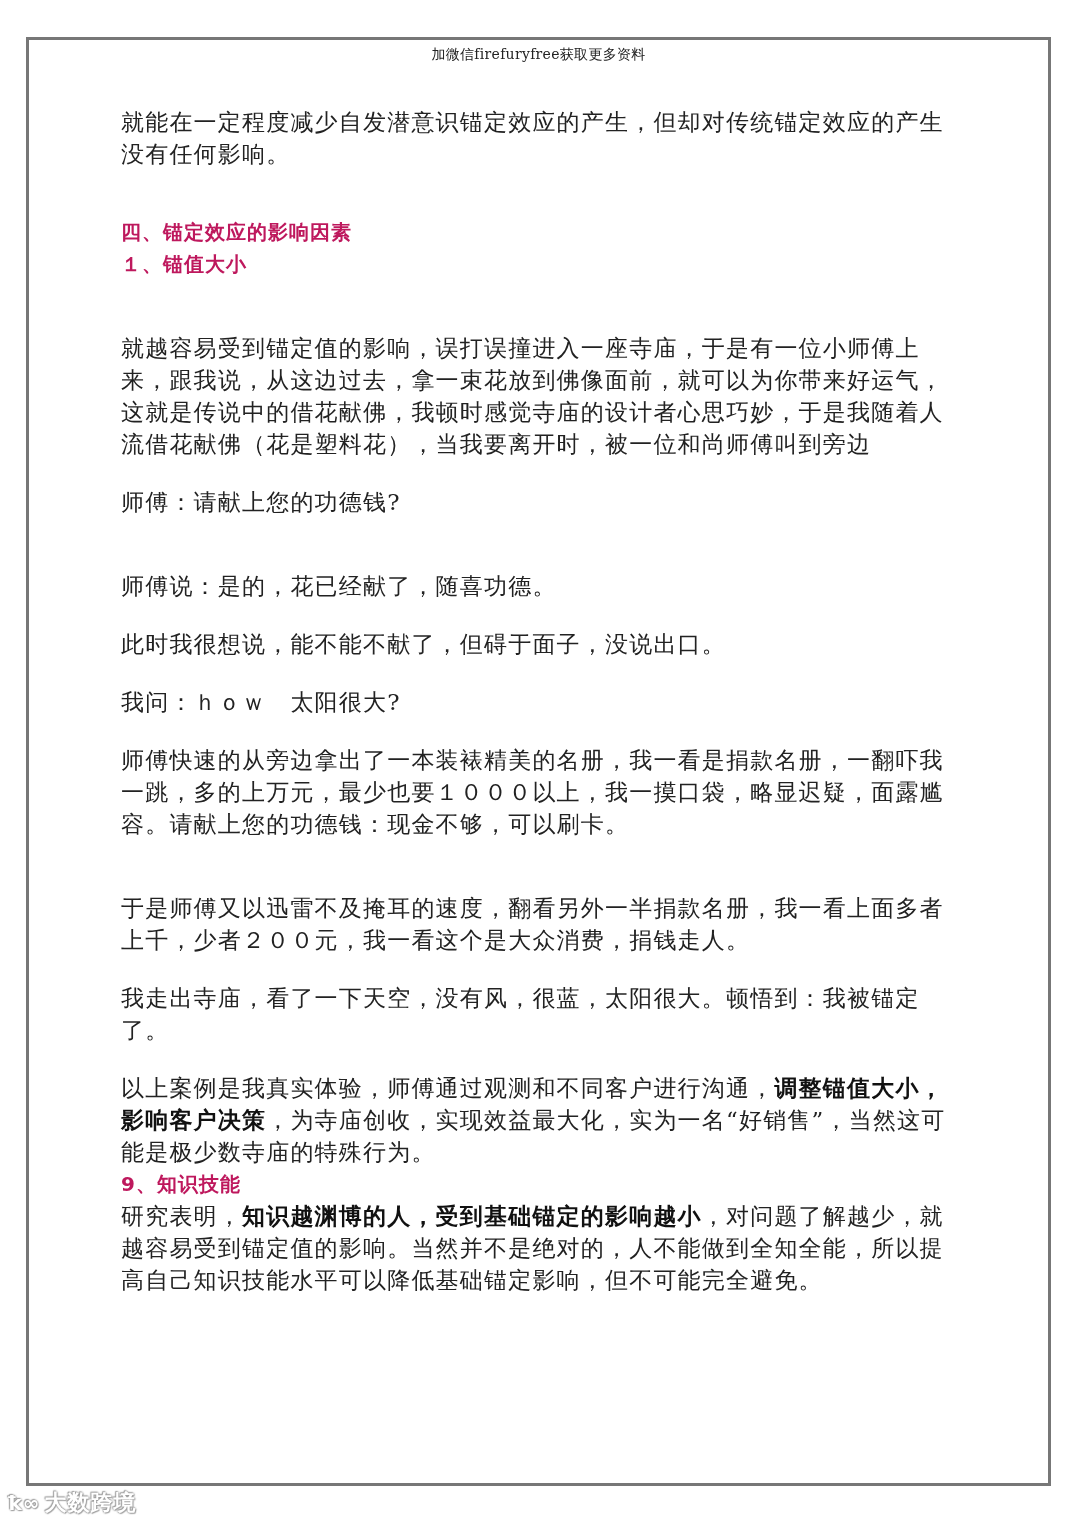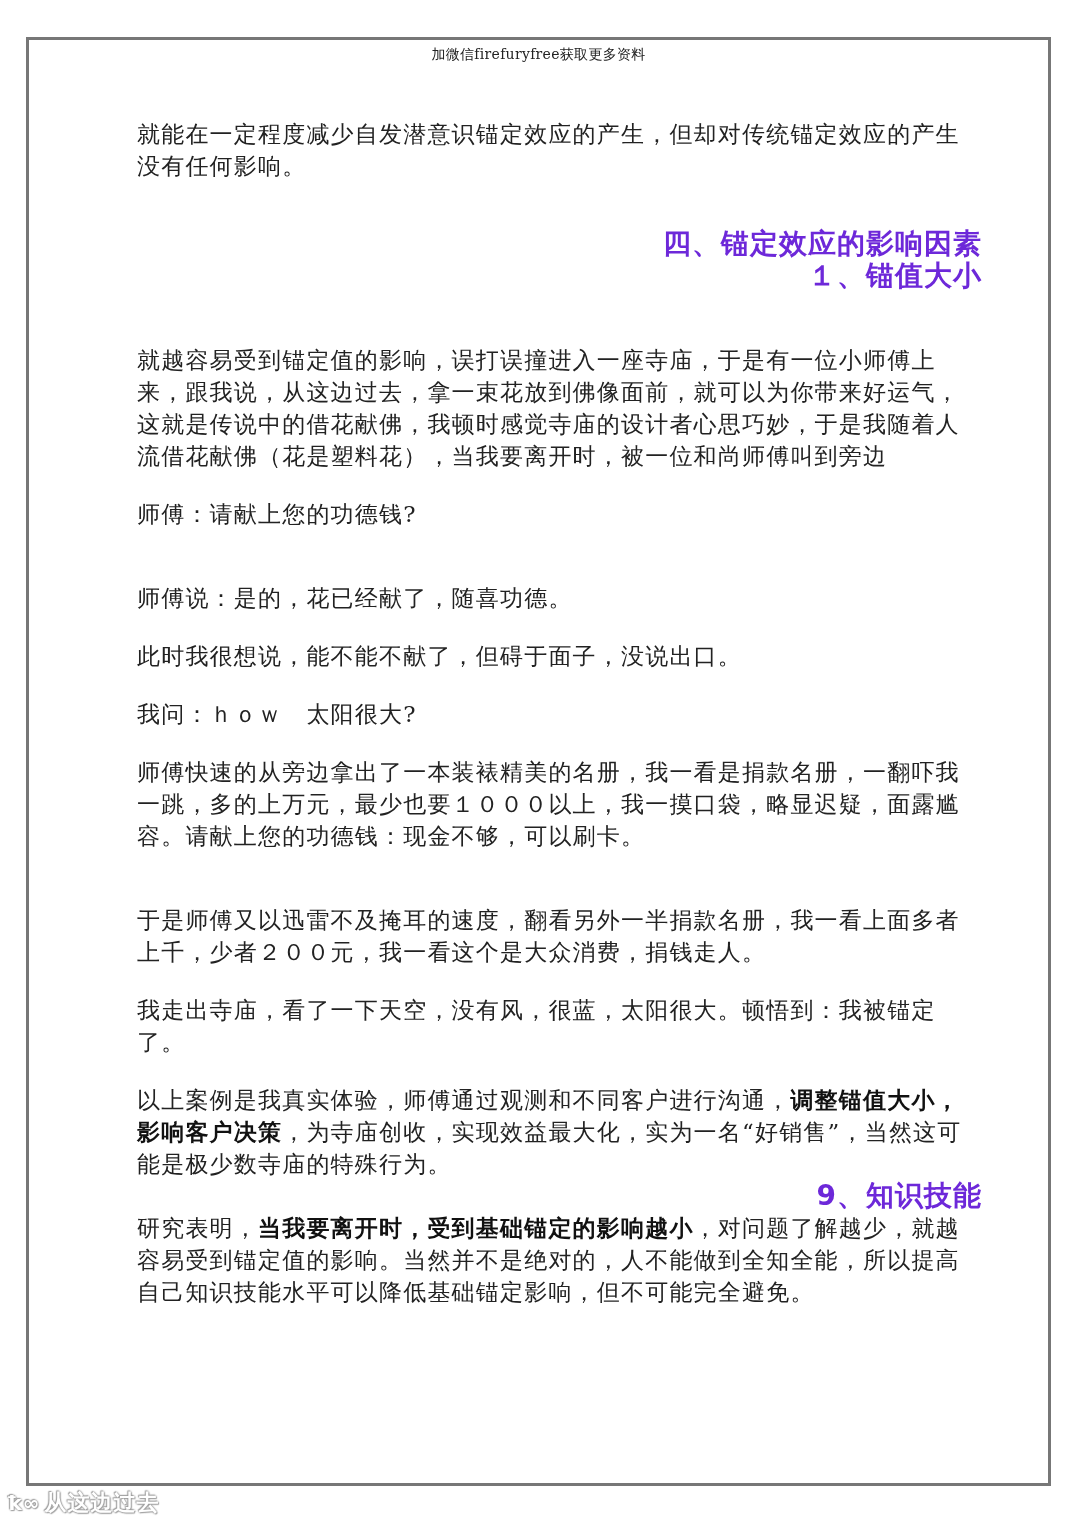--- a/index.html
+++ b/index.html
@@ -2,24 +2,24 @@
 <html><head>
 <meta charset="utf-8">
 <style>
   html, body { margin: 0; padding: 0; background: #ffffff; }
   body { width: 1080px; height: 1526px; position: relative; overflow: hidden;
          font-family: "DejaVu Serif", "Liberation Serif", serif; color: #1a1a1a; }
   .page-frame { position: absolute; left: 26px; top: 37px; width: 1019px; height: 1443px;
                 border: 3px solid #777777; box-sizing: content-box; background: #fff; }
   .header-note { position: absolute; top: 6px; left: 0; right: 0; text-align: center;
                  font-size: 14px; color: #222; letter-spacing: 0.3px; }
-  .content { position: absolute; left: 92px; top: 78px; width: 845px; margin-left: 16px; }
+  .content { position: absolute; left: 92px; top: 66px; width: 845px; }
   .p { font-size: 23px; line-height: 32px; margin: 0; letter-spacing: 1.2px; color: #222; }
   .h { font-family: "DejaVu Sans", "Liberation Sans", sans-serif; font-weight: bold;
-       font-size: 28px; line-height: 32px; margin: 0; color: #6d28d9; letter-spacing: 1px; text-align: right; }
+       font-size: 20px; line-height: 32px; margin: 0; color: #be185d; letter-spacing: 1px; }
   .b { font-family: "DejaVu Sans", "Liberation Sans", sans-serif; font-weight: bold; color: #111; }
   .gap-l { height: 46px; }
   .gap-m { height: 26px; }
   .watermark { position: absolute; left: 8px; top: 1488px; font-family: "DejaVu Sans", sans-serif;
                font-size: 22px; color: #ffffff; font-weight: bold; letter-spacing: 1px;
                text-shadow: 0 0 2px #999, 0 0 2px #999, 1px 1px 1px #aaa, -1px -1px 1px #aaa; }
   .watermark .logo { font-size: 20px; margin-right: 4px; }
 </style>
 </head>
 <body>
@@ -47,19 +47,19 @@
     <div class="gap-m"></div>
     <p class="p">师傅快速的从旁边拿出了一本装裱精美的名册，我一看是捐款名册，一翻吓我一跳，多的上万元，最少也要１０００以上，我一摸口袋，略显迟疑，面露尴容。请献上您的功德钱：现金不够，可以刷卡。</p>
     <div class="gap-m"></div>
     <div class="gap-m"></div>
     <p class="p">于是师傅又以迅雷不及掩耳的速度，翻看另外一半捐款名册，我一看上面多者上千，少者２００元，我一看这个是大众消费，捐钱走人。</p>
     <div class="gap-m"></div>
     <p class="p">我走出寺庙，看了一下天空，没有风，很蓝，太阳很大。顿悟到：我被锚定了。</p>
     <div class="gap-m"></div>
     <p class="p"><span>以上案例是我真实体验，师傅通过观测和不同客户进行沟通，</span><span class="b">调整锚值大小，影响客户决策</span><span>，为寺庙创收，实现效益最大化，实为一名“好销售”，当然这可能是极少数寺庙的特殊行为。</span></p>
     <p class="h">9、知识技能</p>
-    <p class="p"><span>研究表明，</span><span class="b">当我要离开时，受到基础锚定的影响越小</span><span>，对问题了解越少，就越容易受到锚定值的影响。当然并不是绝对的，人不能做到全知全能，所以提高自己知识技能水平可以降低基础锚定影响，但不可能完全避免。</span></p>
+    <p class="p"><span>研究表明，</span><span class="b">知识越渊博的人，受到基础锚定的影响越小</span><span>，对问题了解越少，就越容易受到锚定值的影响。当然并不是绝对的，人不能做到全知全能，所以提高自己知识技能水平可以降低基础锚定影响，但不可能完全避免。</span></p>
   </div>
 </div>
 
 <div class="watermark">
-  <span class="logo">ꝁ∞</span><span>从这边过去</span>
+  <span class="logo">ꝁ∞</span><span>大数跨境</span>
 </div>
 
 </body></html>

